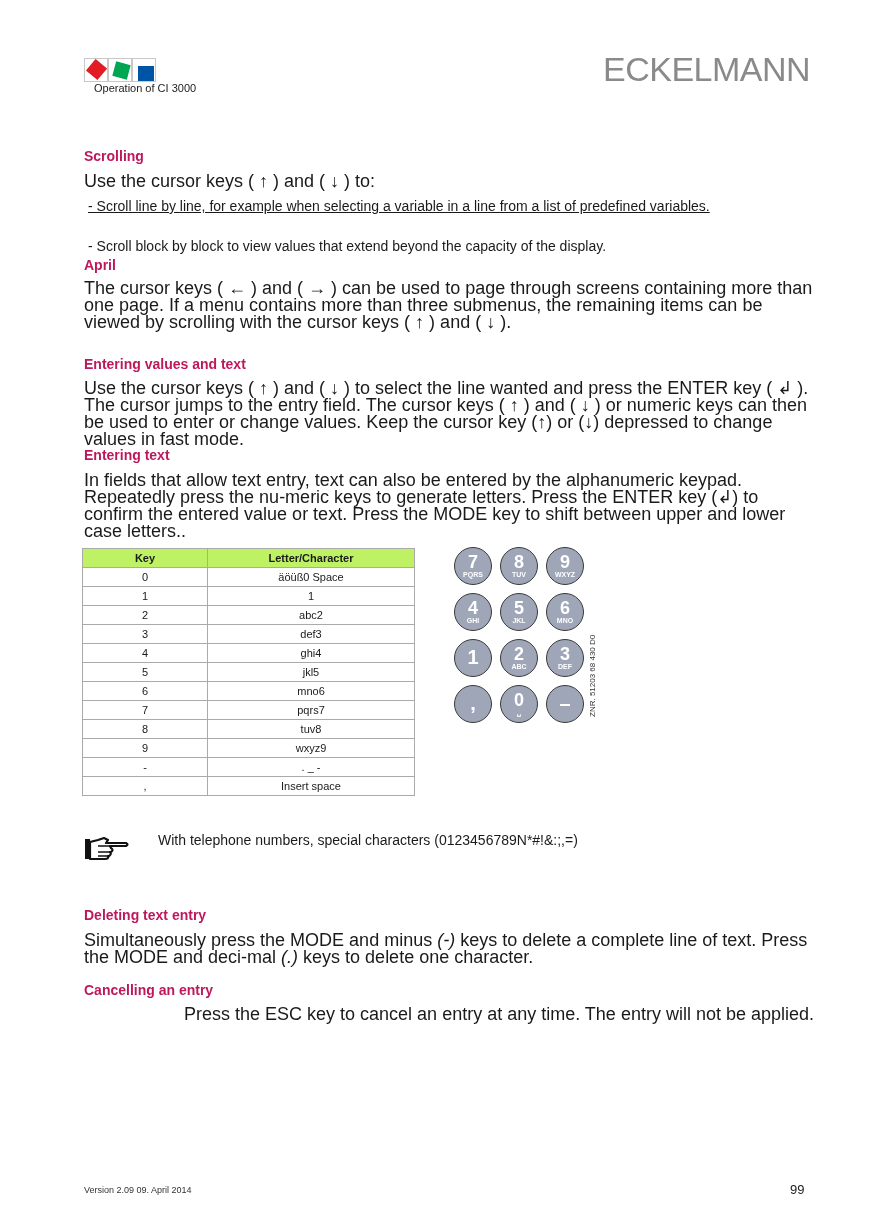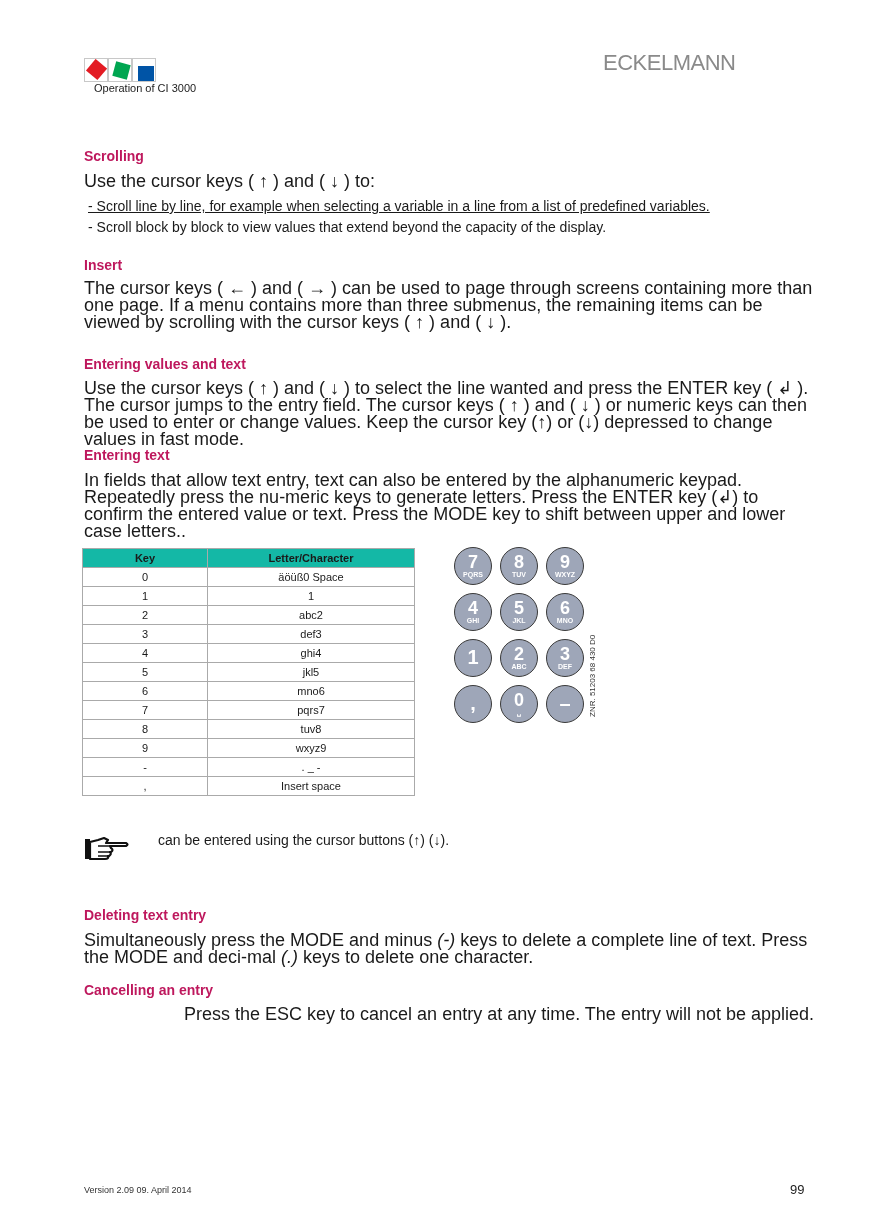--- a/index.html
+++ b/index.html
@@ -5,30 +5,30 @@
   html, body { margin:0; padding:0; background:#ffffff; }
   body { width:870px; height:1230px; position:relative; overflow:hidden;
          font-family:"Liberation Sans", sans-serif; color:#1a1a1a; }
   .abs { position:absolute; }
   
   .logo { left:84px; top:58px; width:72px; height:24px; display:flex; }
   .logo .cell { width:24px; height:24px; box-sizing:border-box; border:1px solid #c8c8c8; position:relative; overflow:hidden; background:#fff; }
   .logo .red { position:absolute; left:4px; top:3px; width:15px; height:15px; background:#e31b23; transform:rotate(40deg); }
   .logo .green { position:absolute; left:5px; top:4px; width:15px; height:15px; background:#00a651; transform:rotate(15deg); }
   .logo .blue { position:absolute; left:5px; top:7px; width:16px; height:16px; background:#0054a6; }
-  .brand { left:603px; top:50px; font-size:22px; color:#8a8a8a; letter-spacing:-0.5px; font-weight:normal; }
+  .brand { left:603px; top:50px; font-size:34px; color:#8a8a8a; letter-spacing:-0.5px; font-weight:normal; }
   .subtitle { left:94px; top:82px; font-size:11px; color:#222; }
   
   h3 { position:absolute; left:84px; margin:0; font-size:14px; font-weight:bold; color:#be185d; }
   .p { position:absolute; left:84px; width:730px; font-size:18px; line-height:17px; margin:0; color:#1a1a1a; }
   .li { position:absolute; left:88px; font-size:14px; margin:0; }
   
   table.keys { position:absolute; left:82px; top:548px; width:333px; border-collapse:collapse; font-size:11px; }
   table.keys th, table.keys td { border:1px solid #aaa; text-align:center; height:18px; padding:0; }
-  table.keys th { background:#14b8a6; font-weight:bold; height:18px; }
+  table.keys th { background:#bef264; font-weight:bold; height:18px; }
   table.keys th:first-child, table.keys td:first-child { width:124px; }
   
   .keypad { left:454px; top:547px; width:135px; height:177px; }
   .key { position:absolute; width:38px; height:38px; border-radius:50%; background:#9ea6b8; border:1.5px solid #3a3a3a;
          color:#fff; text-align:center; box-sizing:border-box; cursor:pointer; }
   .key .num { display:block; font-size:18px; font-weight:bold; line-height:18px; margin-top:5px; }
   .key .sub { display:block; font-size:7px; font-weight:bold; line-height:8px; margin-top:0px; }
   .key.single .num { font-size:20px; margin-top:8px; }
   .znr-wrap { left:588px; top:717px; }
   
@@ -51,23 +51,23 @@
   <div class="cell">
       <div class="blue"></div>
     </div>
 </div>
 <div class="abs brand">ECKELMANN</div>
 <div class="abs subtitle">Operation of CI 3000</div>
 
 <h3 style="top:148px;">Scrolling</h3>
 <p class="p" style="top:173px;">Use the cursor keys ( ↑ ) and ( ↓ ) to:</p>
 <p class="li" style="top:198px;text-decoration:underline;">-  Scroll line by line, for example when selecting a variable in a line from a list of predefined variables.</p>
-<p class="li" style="top:219px;">-  Scroll block by block to view values that extend beyond the capacity of the display.</p>
-
-<h3 style="top:257px;">Insert</h3>
+<p class="li" style="top:238px;">-  Scroll block by block to view values that extend beyond the capacity of the display.</p>
+
+<h3 style="top:257px;">April</h3>
 <p class="p" style="top:280px;">The cursor keys ( ← ) and ( → ) can be used to page through screens containing more than one page. If a menu contains more than three submenus, the remaining items can be viewed by scrolling with the cursor keys ( ↑ ) and ( ↓ ).</p>
 
 <h3 style="top:356px;">Entering values and text</h3>
 <p class="p" style="top:380px;">Use the cursor keys ( ↑ ) and ( ↓ ) to select the line wanted and press the ENTER key ( ↲ ). The cursor jumps to the entry field. The cursor keys ( ↑ ) and ( ↓ ) or numeric keys can then be used to enter or change values. Keep the cursor key (↑) or (↓) depressed to change values in fast mode.</p>
 
 <h3 style="top:447px;">Entering text</h3>
 <p class="p" style="top:472px;">In fields that allow text entry, text can also be entered by the alphanumeric keypad. Repeatedly press the nu-meric keys to generate letters. Press the ENTER key (↲) to confirm the entered value or text. Press the MODE key to shift between upper and lower case letters..</p>
 
 <table class="keys">
   <thead>
@@ -178,21 +178,21 @@
 <div class="abs znr-wrap">
   <div style="transform:rotate(-90deg); transform-origin:left top; font-size:8px; color:#333; white-space:nowrap;">ZNR. 51203 68 430 D0</div>
 </div>
 
 <svg class="abs hand" viewBox="0 0 46 26">
   <rect x="1" y="3" width="5" height="20" fill="#111"></rect>
   <path d="M6 6 L14 4 L20 2 L24 4 L22 7 L42 7 Q45 8.5 42 10 L26 10 L27 12 Q30 14 27 16 L26 16 Q28 18 25 20 L24 20 Q25 23 21 23 L6 23 Z" fill="none" stroke="#111" stroke-width="2.2" stroke-linejoin="round"></path>
   <path d="M14 10 L26 10 M14 16 L26 16 M14 20 L24 20" stroke="#111" stroke-width="1.6"></path>
 </svg>
 <div class="abs note">
-  <div>can be entered using the cursor buttons (↑) (↓).</div>
+  <div>With telephone numbers, special characters (0123456789N*#!&amp;:;,=)</div>
 </div>
 
 <h3 style="top:907px;">Deleting text entry</h3>
 <p class="p" style="top:932px;"><span>Simultaneously press the MODE and minus </span><i>(-)</i><span> keys to delete a complete line of text. Press the MODE and deci-mal </span><i>(.)</i><span> keys to delete one character.</span></p>
 
 <h3 style="top:982px;">Cancelling an entry</h3>
 <p class="p" style="top:1006px;text-align:right;">Press the ESC key to cancel an entry at any time. The entry will not be applied.</p>
 
 <div class="abs footer-left">Version 2.09   09. April 2014</div>
 <div class="abs footer-right">99</div>

